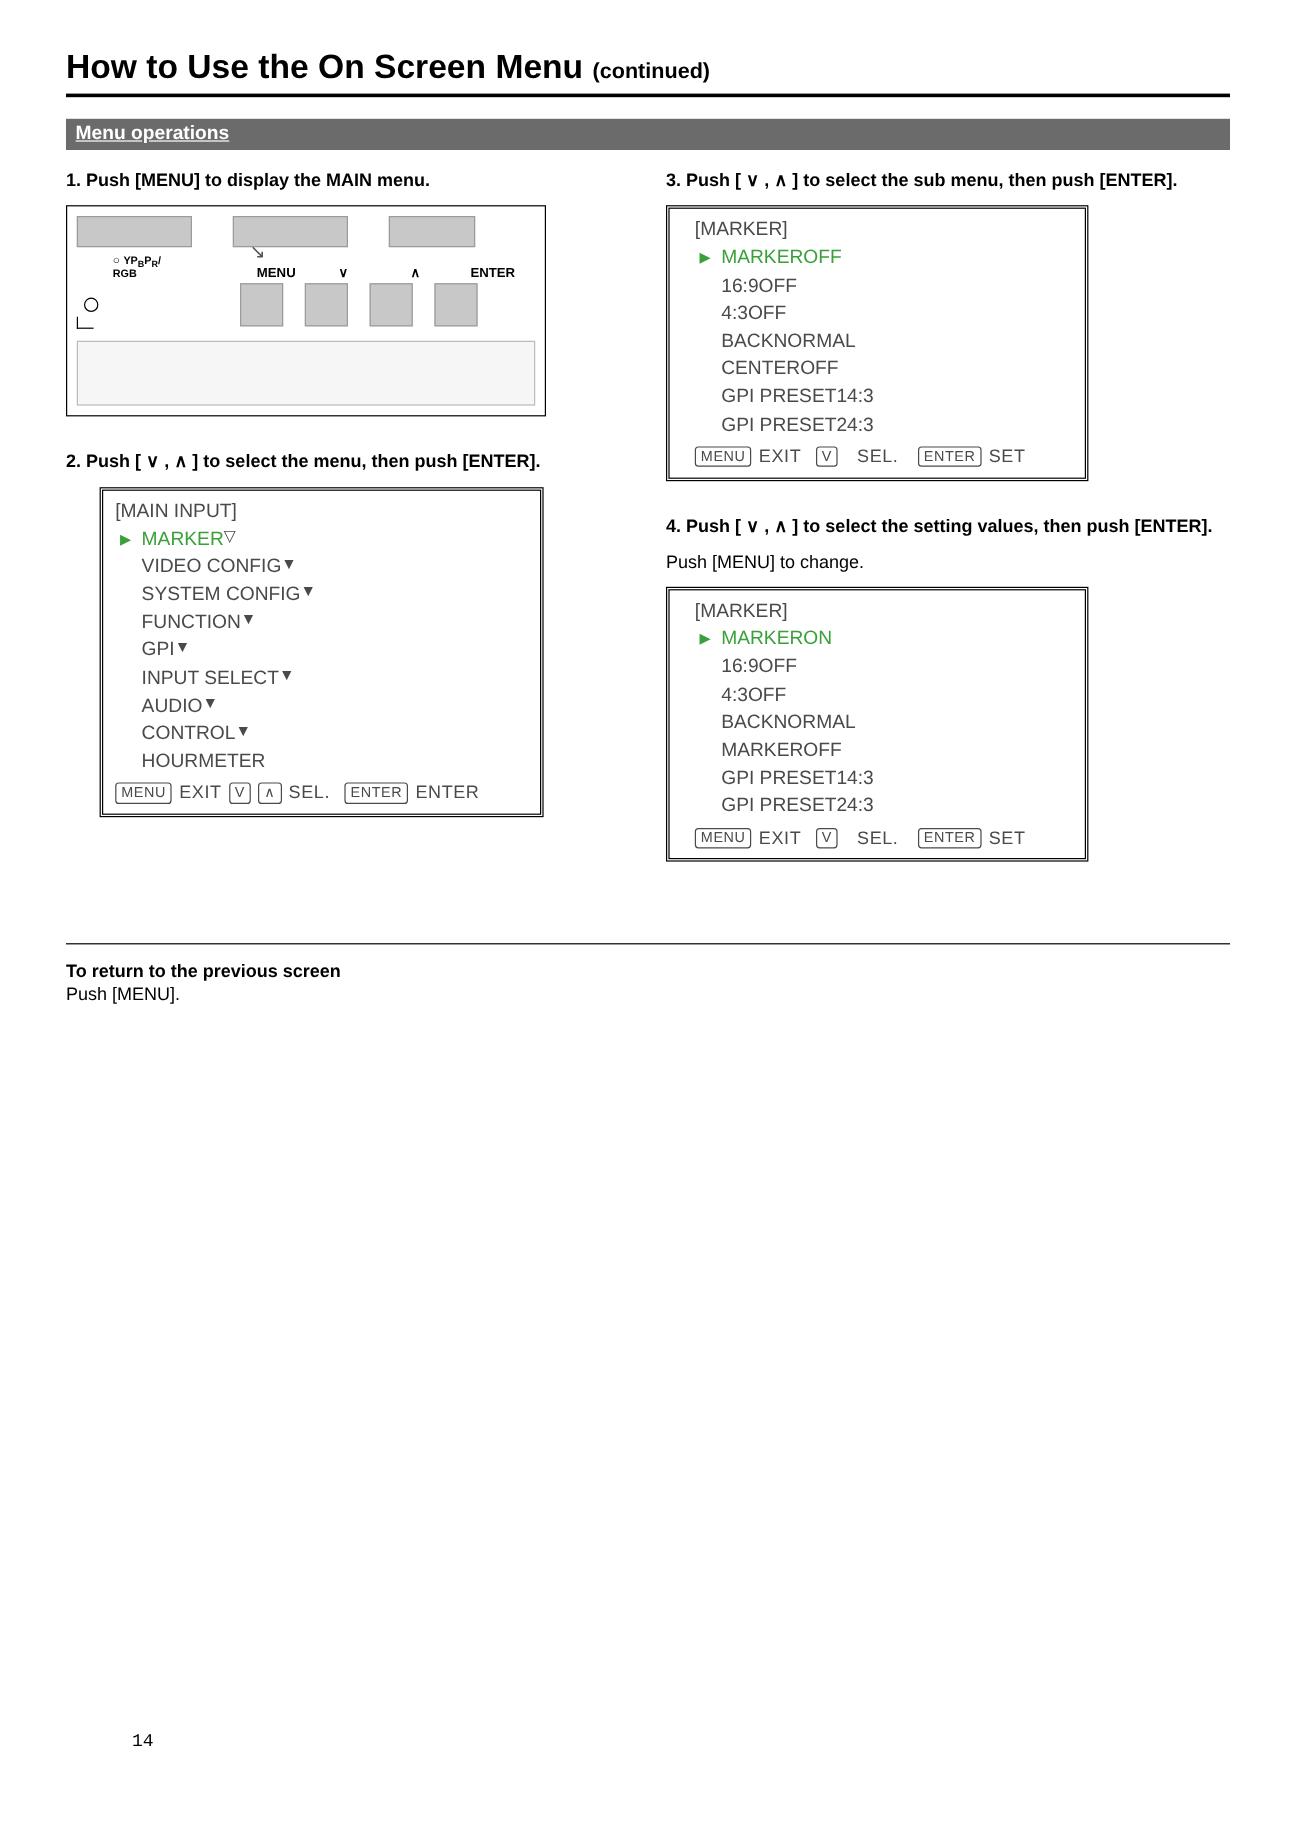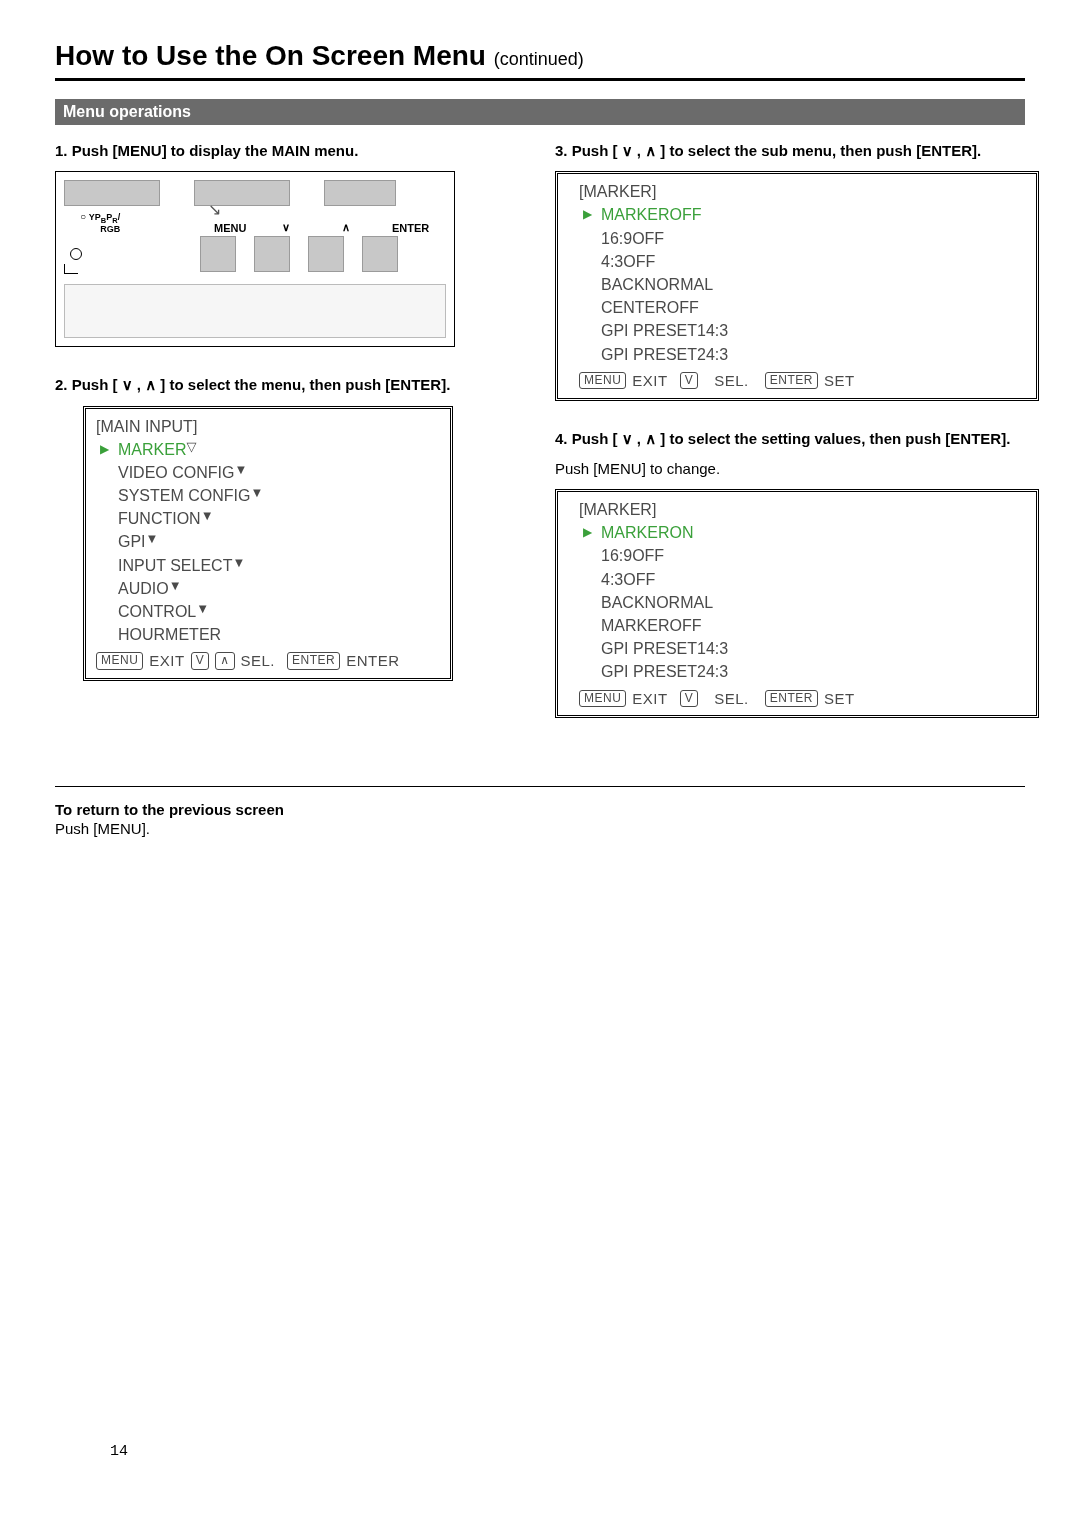--- a/index.html
+++ b/index.html
@@ -11,34 +11,35 @@
     color: #000;
     width: 1080px;
   }
   .page-title {
     font-size: 28px;
     font-weight: bold;
     margin-bottom: 2px;
   }
   .page-title .cont {
     font-size: 18px;
-    font-weight: normal;
+    font-weight: bold;
   }
   .title-rule {
     border: none;
     border-top: 3px solid #000;
     margin: 6px 0 18px 0;
   }
   .section-bar {
     background: #6b6b6b;
     color: #fff;
     font-weight: bold;
     font-size: 16px;
     padding: 4px 8px;
     margin-bottom: 16px;
+    text-decoration: underline;
   }
   .columns {
     display: flex;
     gap: 30px;
   }
   .col {
     flex: 1;
     min-width: 0;
   }
   .step-heading {
@@ -75,21 +76,21 @@
   .slot.w2 { width: 96px; }
   .panel-label-row {
     display: flex;
     align-items: flex-end;
     font-size: 11px;
     font-weight: bold;
     height: 22px;
     position: relative;
   }
   .lbl { position: absolute; bottom: 0; }
-  .lbl.rgb { left: 16px; font-size:10px; line-height:1;text-align:right; }
+  .lbl.rgb { left: 30px; font-size:10px; line-height:1; }
   .lbl.menu { left: 150px; }
   .lbl.enter { left: 328px; }
   .arrow-pointer {
     position: absolute;
     top: 28px;
     left: 152px;
     font-size: 16px;
     color:#555;
   }
   .panel-btn-row {
@@ -128,21 +129,21 @@
   .osd {
     border: 3px double #000;
     width: 370px;
     padding: 6px 10px 6px 10px;
     font-family: Arial, sans-serif;
     font-size: 16px;
     color: #4a4a4a;
     margin: 8px 0 28px 28px;
     line-height: 1.45;
   }
-  .osd-right { margin-left: 0; width: 484px; padding-left: 21px; }
+  .osd-right { margin-left: 0; width: 352px; padding-left: 21px; }
   .osd .title { color:#4a4a4a; }
   .osd .row { display:flex; justify-content:flex-start; padding-left:22px; }
   .osd .row.sel { color:#3aa03a; position:relative; padding-left:22px;}
   .osd .row.sel::before { content:"▶"; position:absolute; left:4px; font-size:12px; top:3px; color:#3aa03a;}
   .osd .row .val.green { color:#3aa03a; }
   .osd .tri { color:#4a4a4a; font-size:13px;}
   .osd .footer {
     border-top: 0;
     padding-top:4px;
     font-size:15px;

